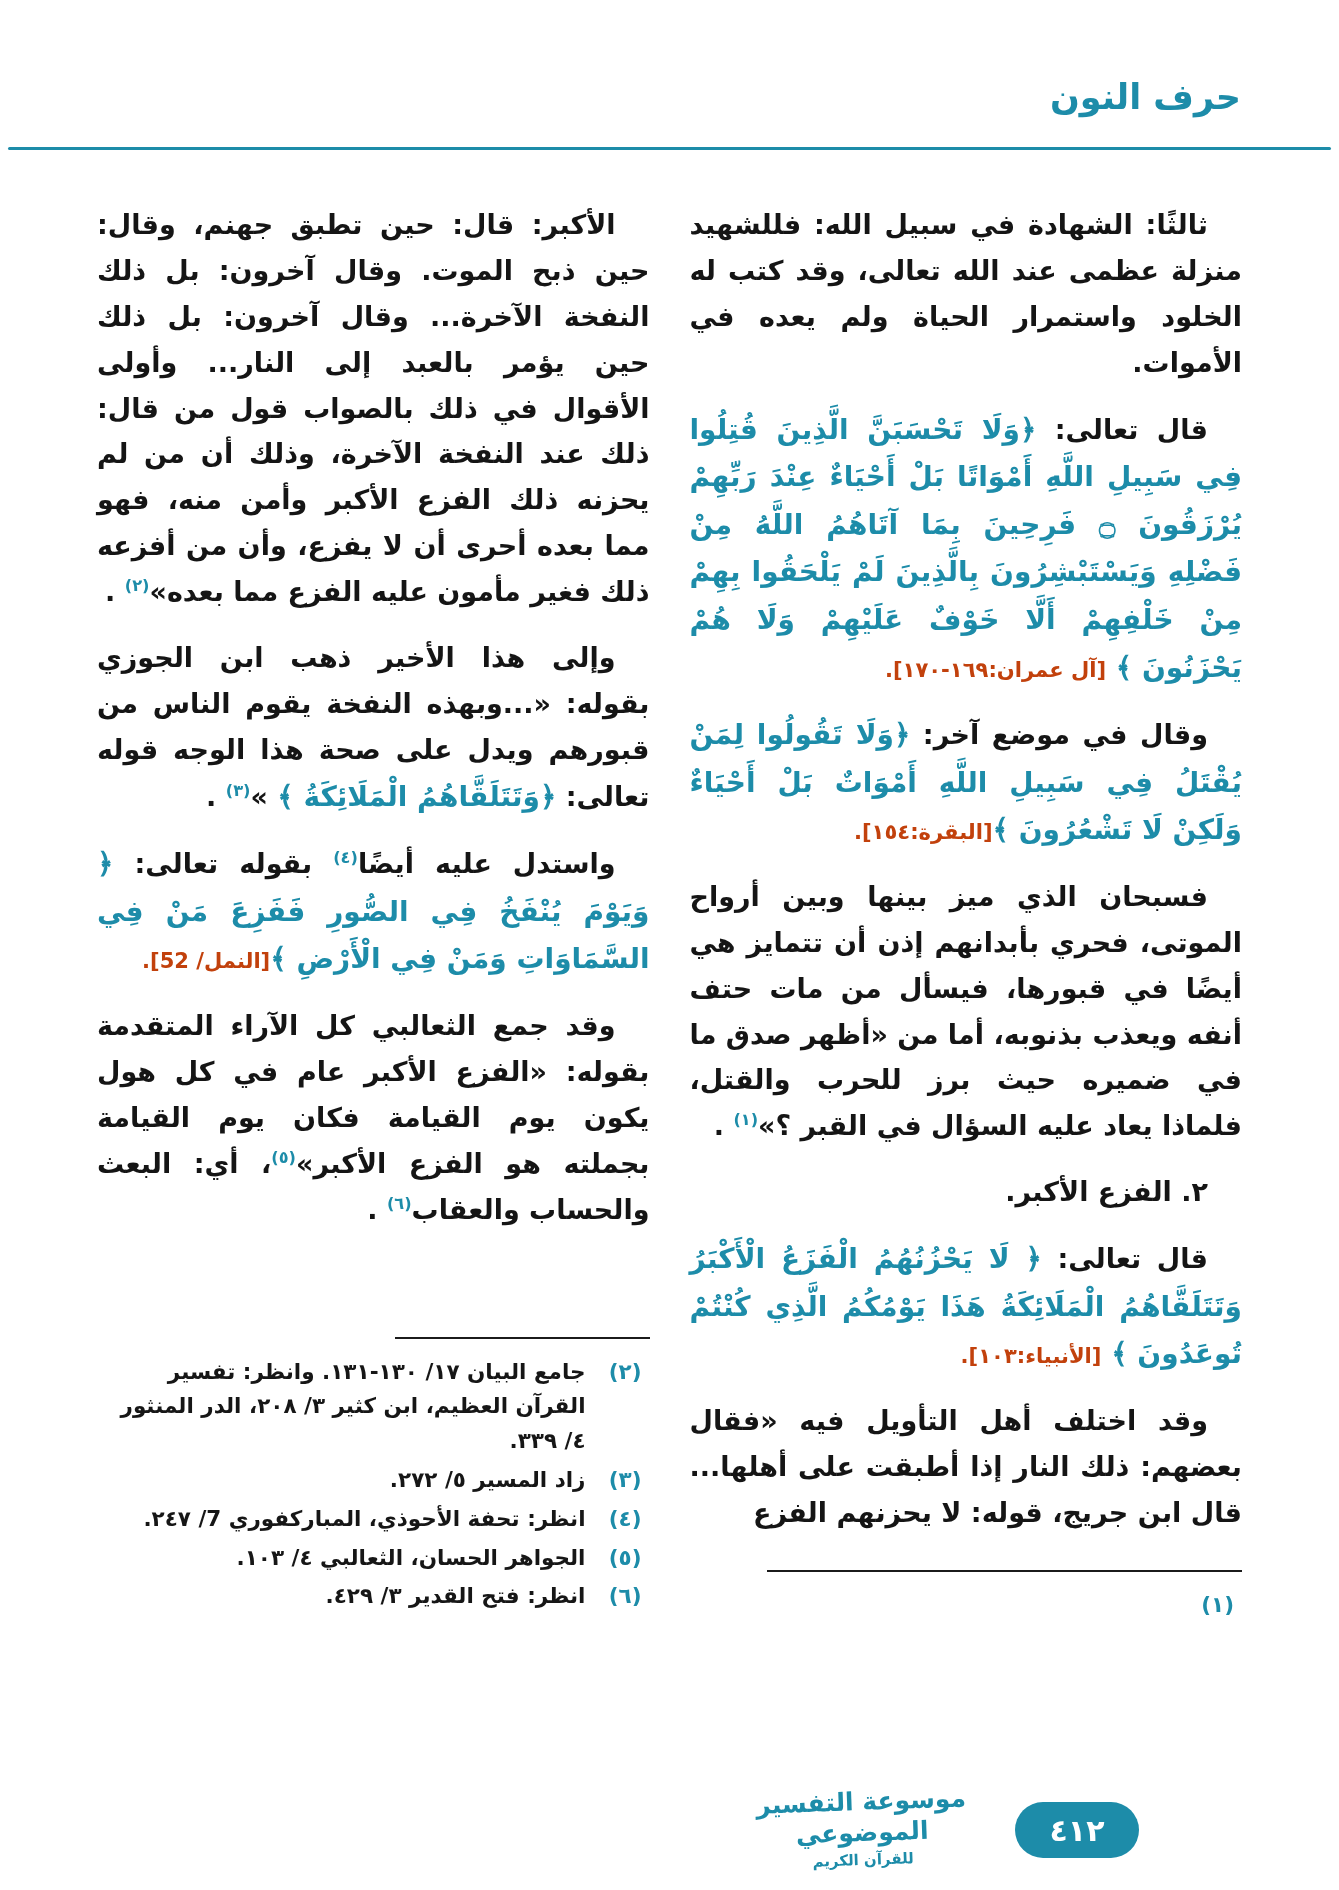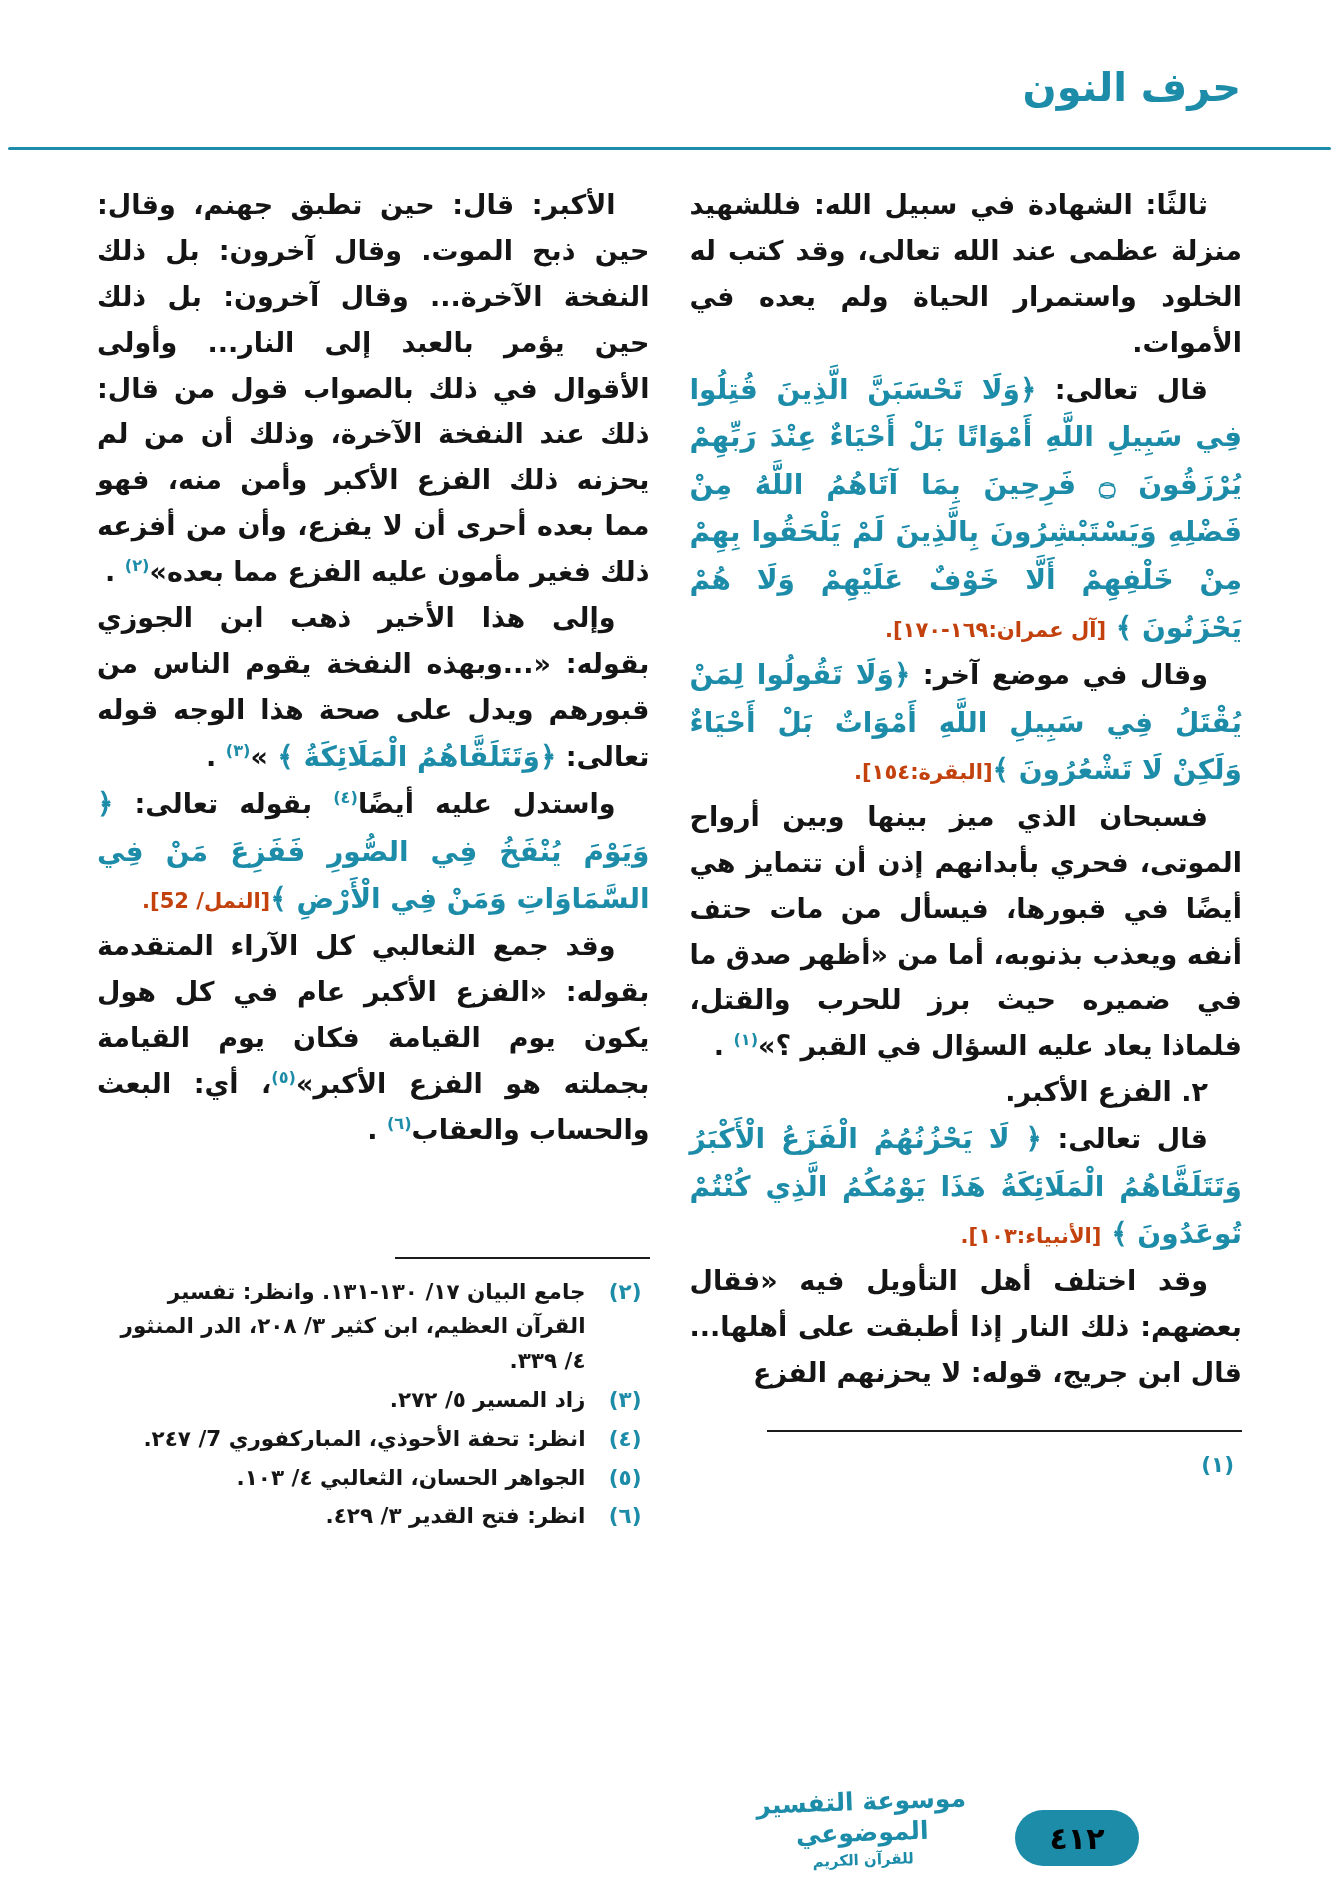--- a/index.html
+++ b/index.html
@@ -11,36 +11,36 @@
   .page{
     position:relative;
     width:1339px;height:1890px;
     background:#ffffff;
     font-family:"DejaVu Sans",sans-serif;
     direction:rtl;
     overflow:hidden;
     color:var(--ink);
   }
   .chapter-title{
-    position:absolute;top:64px;right:98px;
-    font-size:40px;font-weight:700;color:var(--accent);
+    position:absolute;top:77px;right:98px;
+    font-size:35px;font-weight:700;color:var(--accent);
     letter-spacing:1px;
   }
   .header-rule{
     position:absolute;top:147px;left:8px;right:8px;height:3px;
     background:var(--accent);border-radius:2px;
   }
   .columns{
     position:absolute;top:182px;right:97px;left:97px;
     display:flex;gap:40px;align-items:flex-start;
   }
   .col{flex:1 1 0;min-width:0;}
   .para{
     font-size:27px;line-height:1.7;font-weight:700;
-    text-align:justify;text-indent:34px;color:var(--ink);
+    text-align:justify;text-indent:34px;color:var(--ink);margin-top:20px;
   }
   .para.heading{font-weight:800;text-align:right;}
   .seg-text{color:var(--ink);text-align:center;}
   .seg-quran{color:var(--accent);font-size:28px;font-weight:700;}
   .seg-cite{font-size:0.78em;font-weight:700;color:#c2410c;}
   .seg-ref{
     color:var(--accent);font-size:0.6em;vertical-align:super;
     font-weight:700;line-height:0;
   }
   .footnotes{margin-top:34px;}
@@ -58,23 +58,23 @@
     color:var(--accent);font-weight:700;
   }
   .emblem{
     position:absolute;bottom:22px;right:372px;width:210px;
     text-align:center;color:var(--accent);
     transform:rotate(-2deg);
   }
   .emblem-line1{font-size:25px;font-weight:800;line-height:1.25;}
   .emblem-line2{font-size:15px;font-weight:700;margin-top:2px;}
   .page-number-badge{
-    position:absolute;bottom:24px;right:200px;
+    position:absolute;bottom:32px;right:200px;
     width:124px;height:56px;border-radius:28px;
-    background:var(--accent);color:#000000;
+    background:var(--accent);color:#ffffff;
     display:flex;align-items:center;justify-content:center;
     font-size:30px;font-weight:700;
   }
 </style>
 </head>
 <body>
 
 <div class="page">
 
   <div class="chapter-title">حرف النون</div>

